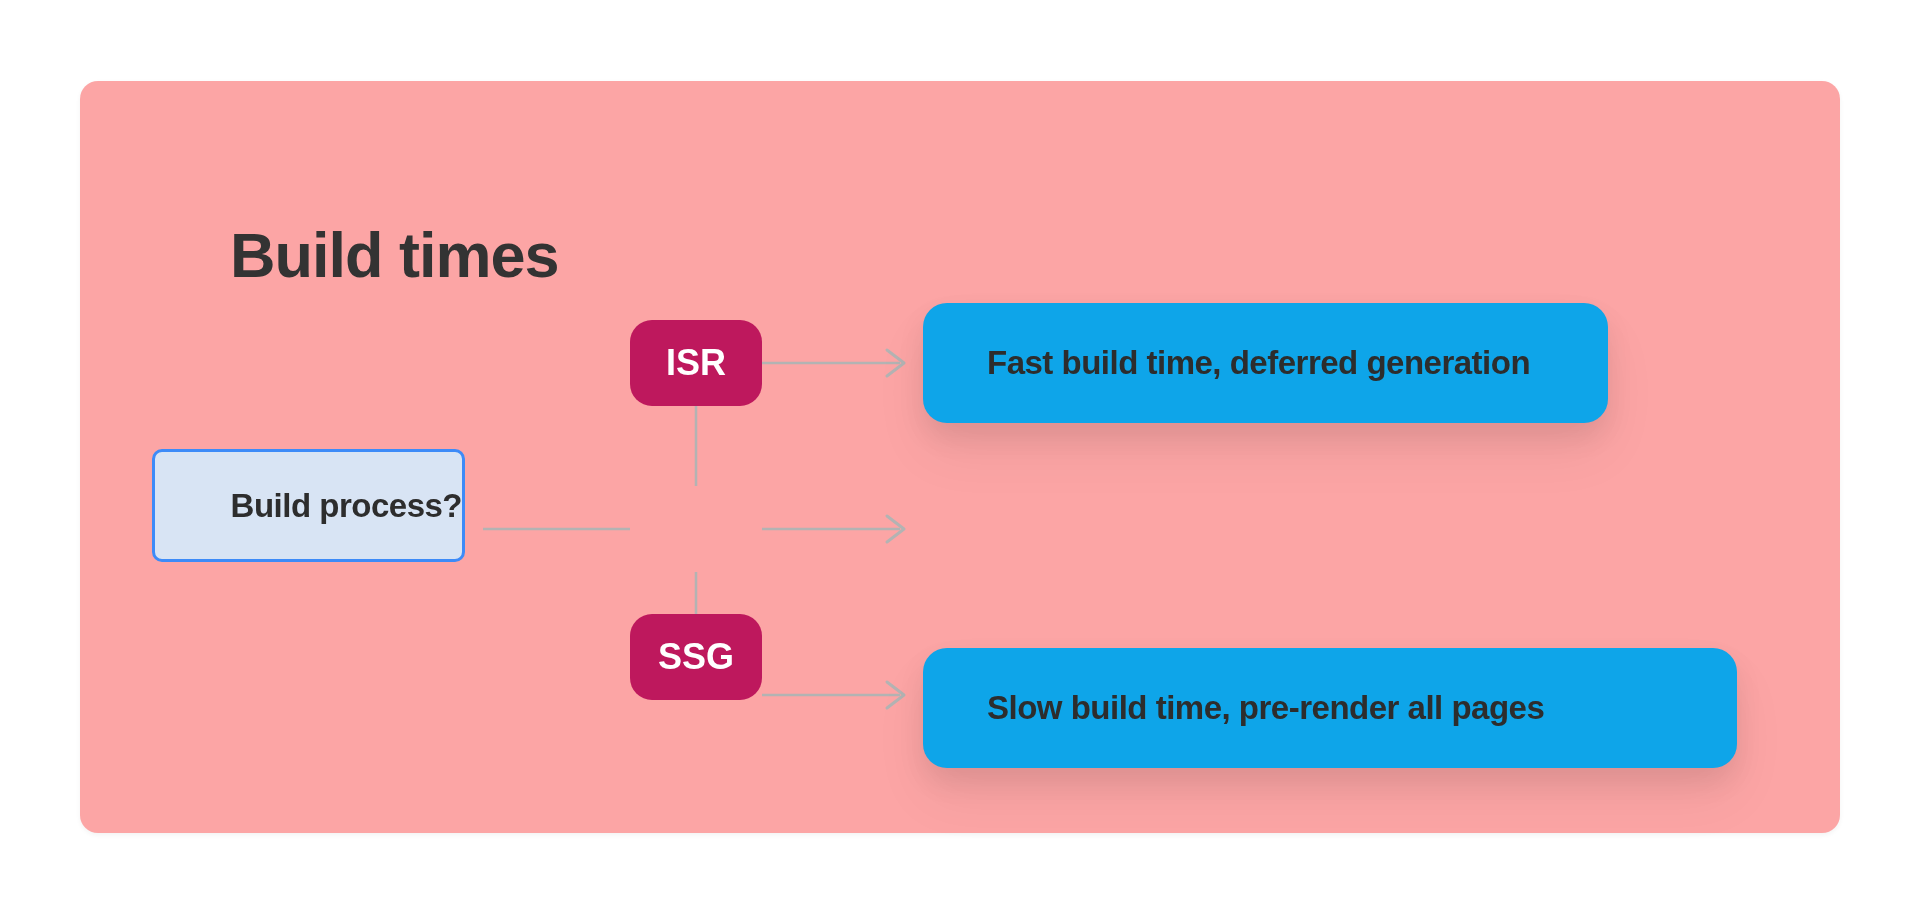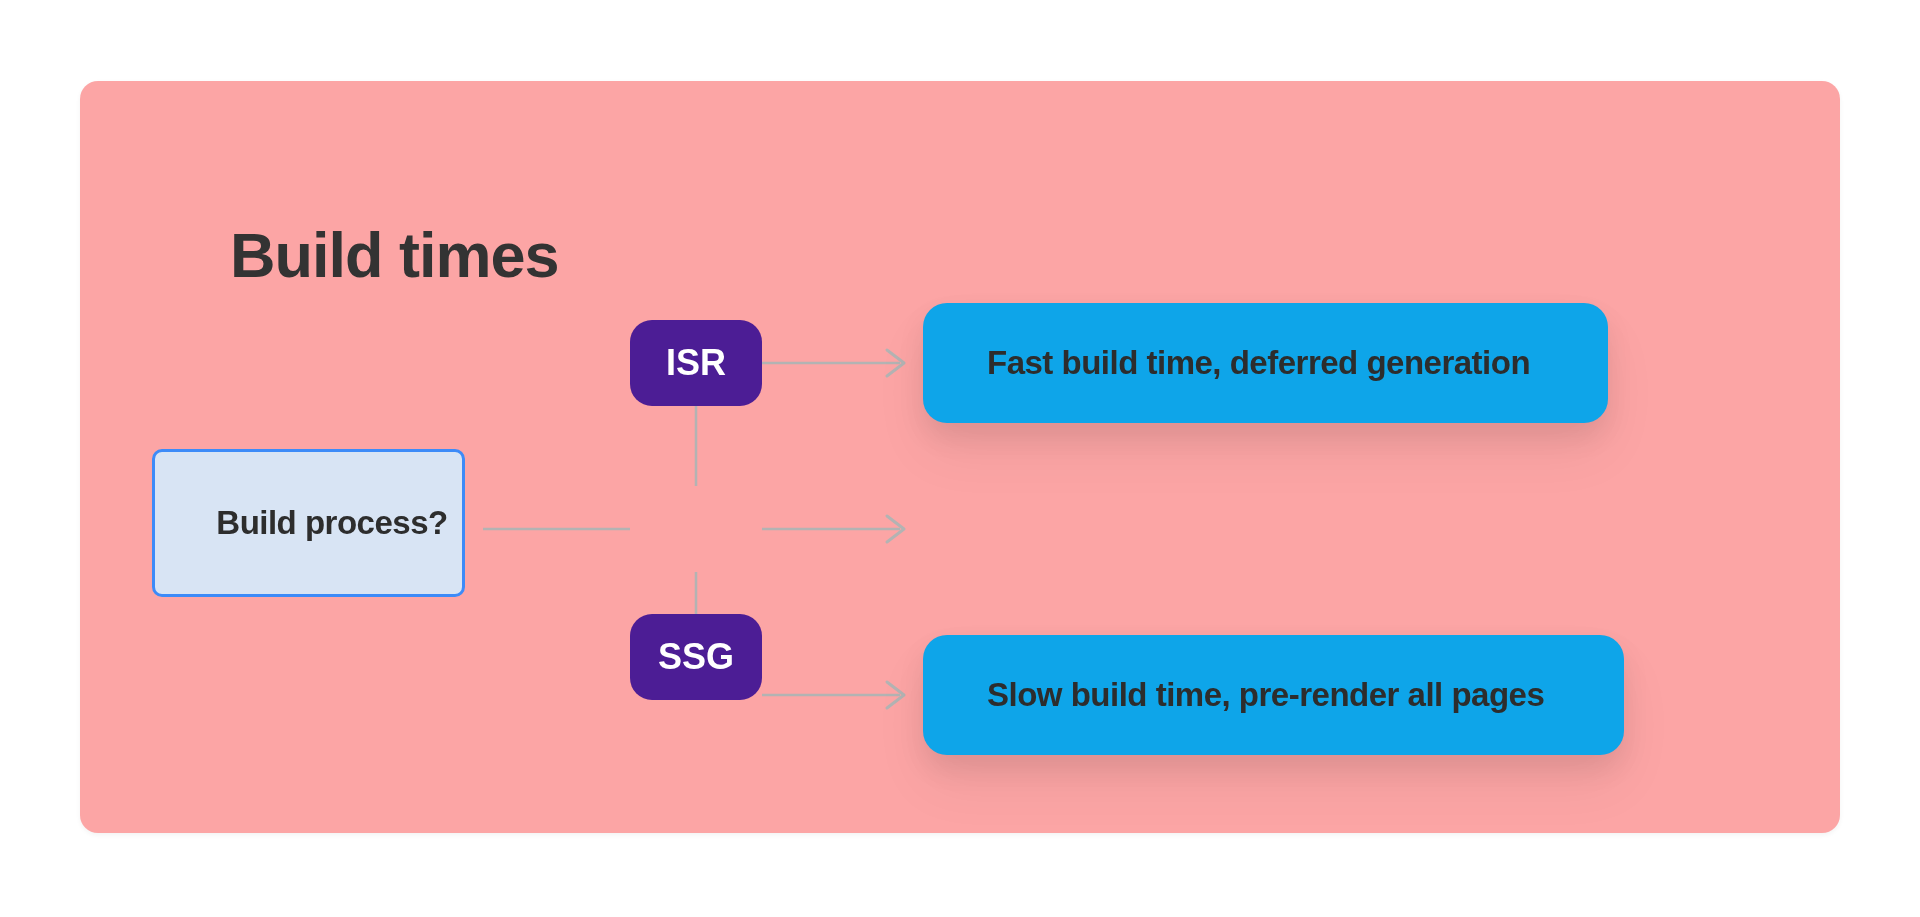--- a/index.html
+++ b/index.html
@@ -43,40 +43,40 @@
     top: 0;
     width: 1920px;
     height: 917px;
     pointer-events: none;
   }
   .node-root {
     position: absolute;
     left: 152px;
     top: 449px;
     width: 313px;
-    height: 148px;
+    height: 113px;
     background: #d8e4f4;
     border: 3px solid #3d8bf8;
     border-radius: 10px;
     box-sizing: border-box;
     display: flex;
     align-items: center;
-    justify-content: center;
+    justify-content: flex-end;
     font-size: 33px;
     font-weight: 700;
     letter-spacing: -0.5px;
     color: #2d2d2d;
     padding-left: 47px;
   }
   .node-branch {
     position: absolute;
     left: 630px;
     width: 132px;
     height: 86px;
-    background: #4c1d95;
+    background: #be185d;
     border-radius: 22px;
     display: flex;
     align-items: center;
     justify-content: center;
     font-size: 36px;
     font-weight: 700;
     color: #ffffff;
   }
   .node-isr { top: 320px; }
   .node-ssr { top: 486px; }
@@ -92,21 +92,21 @@
     padding-left: 64px;
     box-sizing: border-box;
     font-size: 33px;
     font-weight: 700;
     letter-spacing: -0.5px;
     color: #2d2d2d;
     box-shadow: 0 14px 28px rgba(0,0,0,0.08), 0 30px 55px rgba(0,0,0,0.06);
   }
   .outcome-1 { top: 303px; width: 685px; }
   .outcome-2 { top: 469px; width: 835px; }
-  .outcome-3 { top: 635px; width: 701px; text-align: right; }
+  .outcome-3 { top: 648px; width: 814px; text-align: right; }
 </style>
 </head>
 <body>
 
 <div class="page">
   <div class="card">
     <h1 class="title">Build times</h1>
   </div>
 
   <svg class="connectors" viewBox="0 0 1920 917" xmlns="http://www.w3.org/2000/svg" fill="none" stroke="#b3b3b3">

